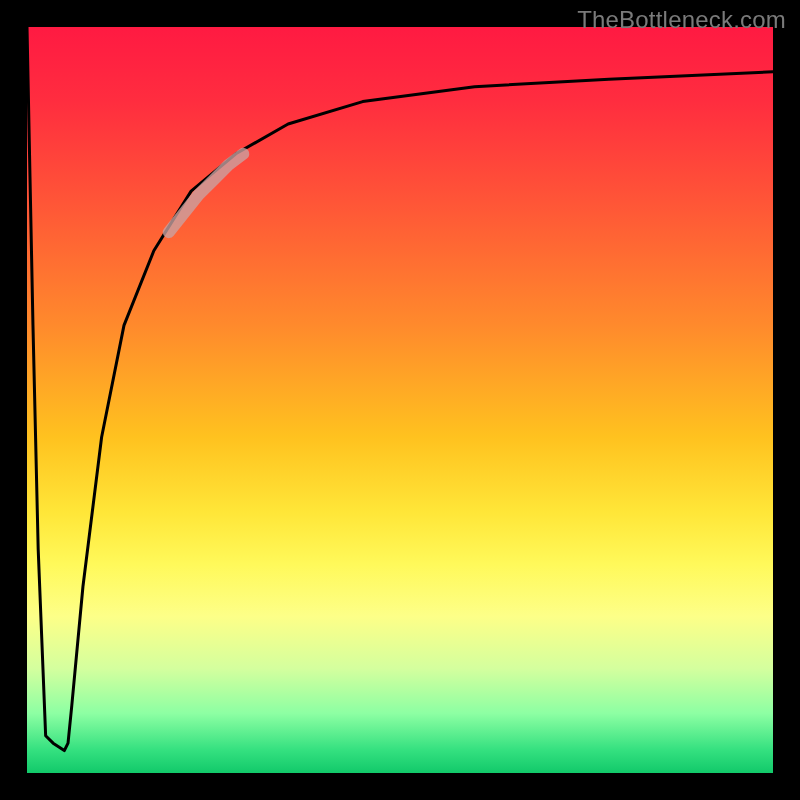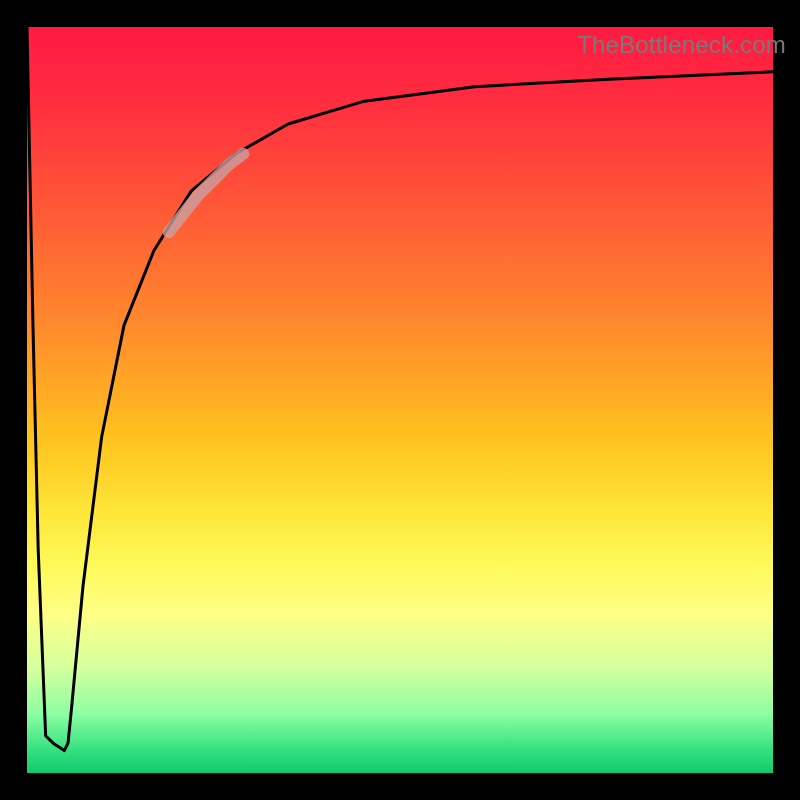--- a/index.html
+++ b/index.html
@@ -19,21 +19,20 @@
   }
   .watermark {
     position: absolute;
     top: 6px;
     right: 14px;
     color: #7a7a7a;
     font-size: 24px;
     font-weight: 400;
     letter-spacing: 0.2px;
     z-index: 4;
-    margin-top: 25px;
   }
   .plot-frame {
     position: absolute;
     left: 27px;
     top: 27px;
     width: 746px;
     height: 746px;
     background: #000;
     overflow: hidden;
   }

